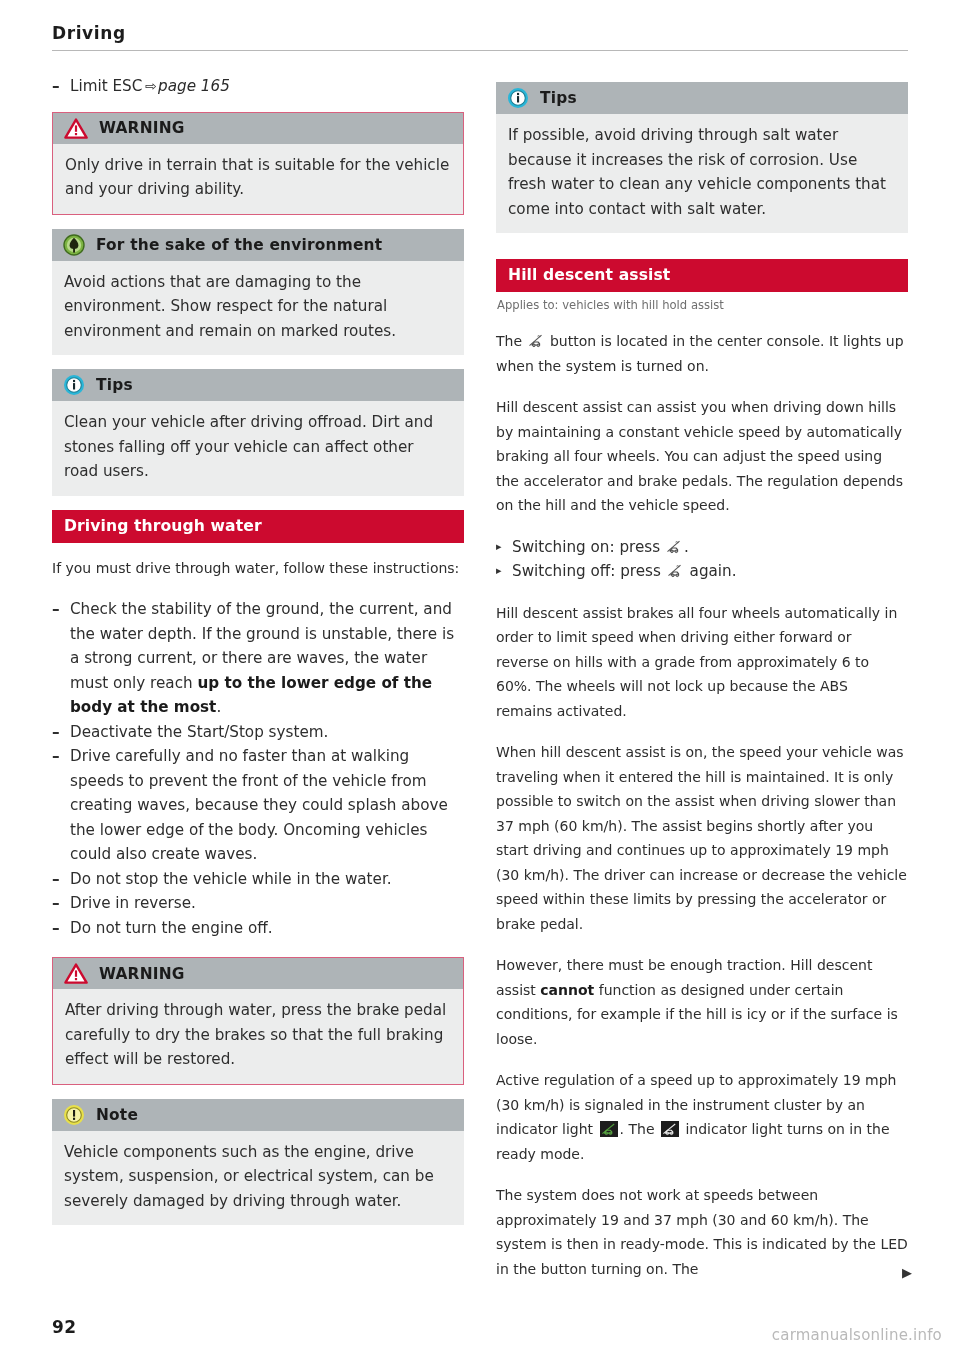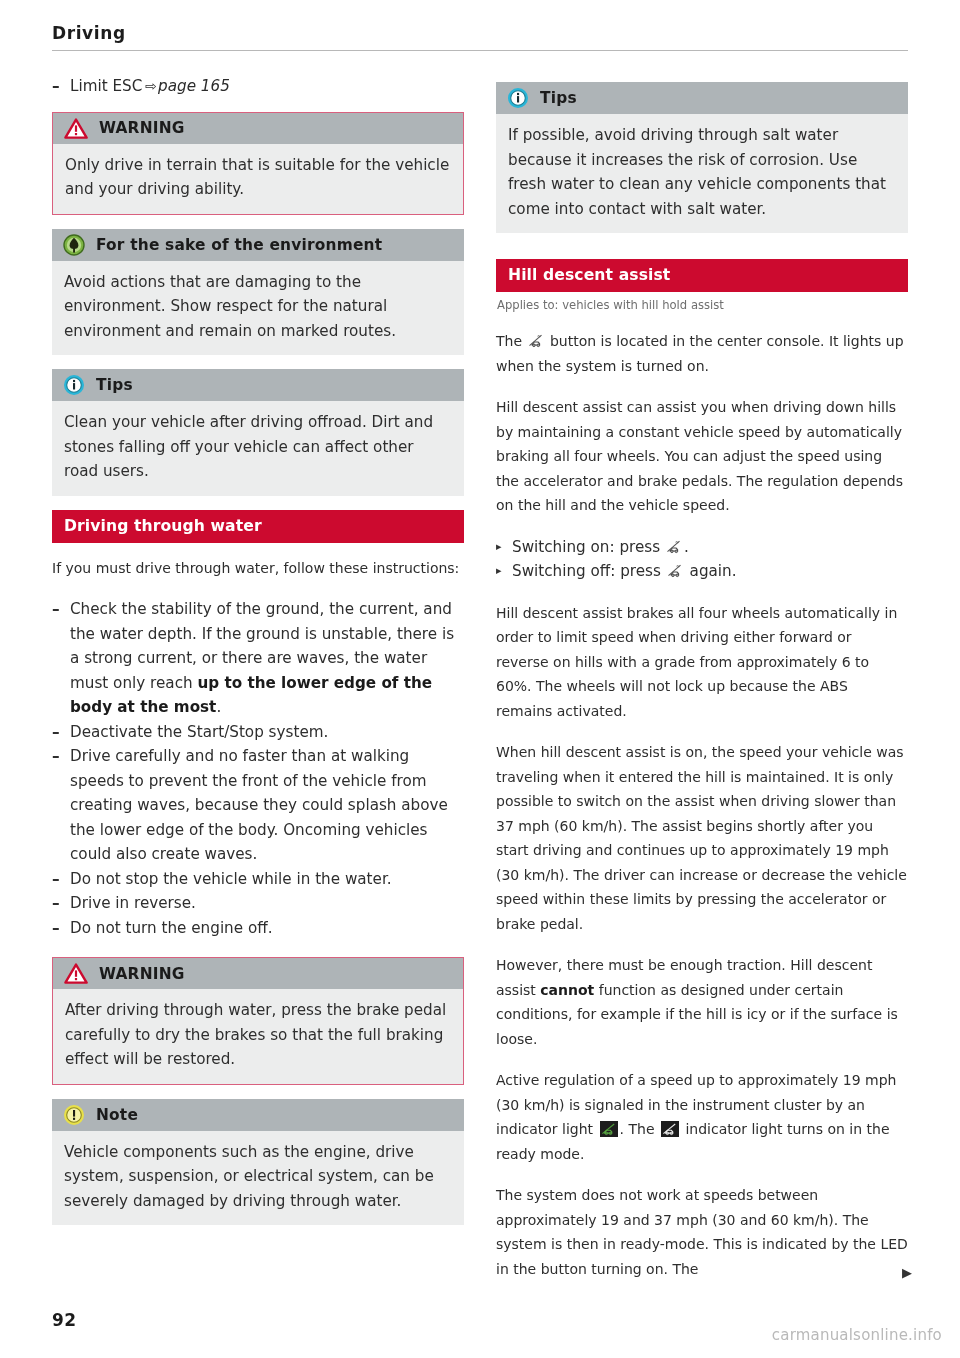--- a/index.html
+++ b/index.html
@@ -214,21 +214,21 @@
     font-size: 13px;
     color: #333;
     line-height: 1;
   }
   .col.right { position: relative; }
 
   
   .folio {
     position: absolute;
     left: 52px;
-    bottom: 28px;
+    bottom: 21px;
     font-size: 17px;
     font-weight: bold;
     color: #1c1c1c;
     letter-spacing: 0.5px;
   }
   .watermark {
     position: absolute;
     right: 18px;
     bottom: 14px;
     font-size: 15px;

